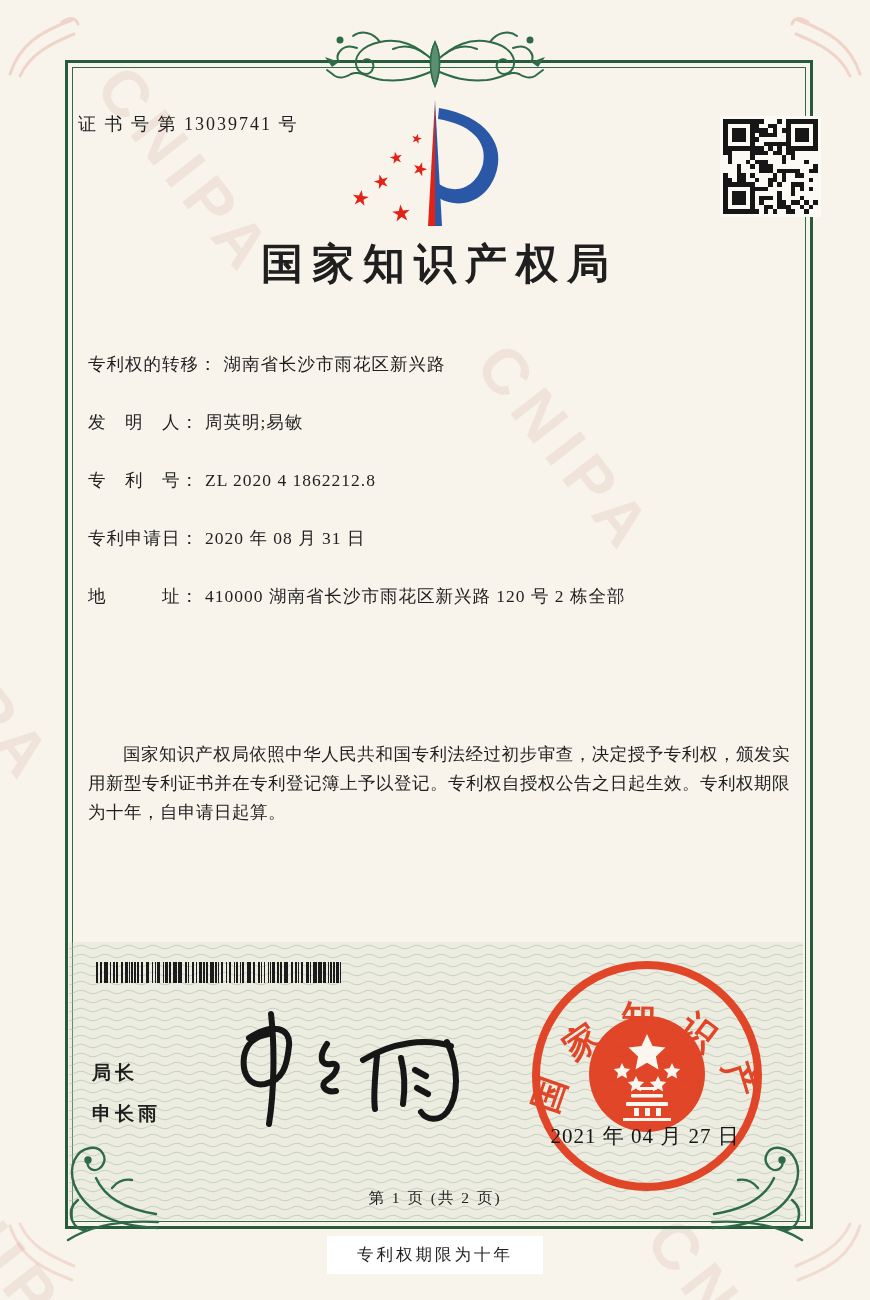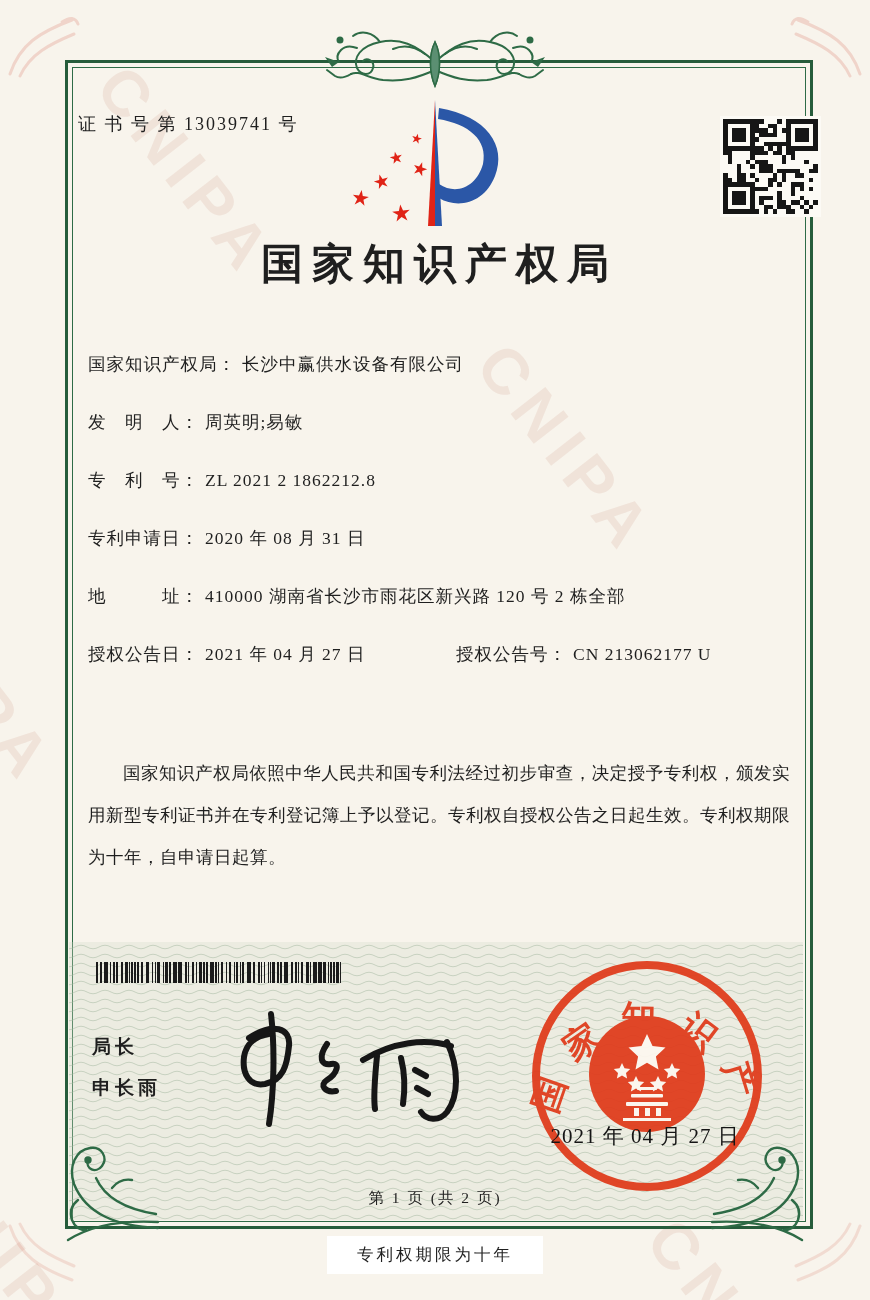--- a/index.html
+++ b/index.html
@@ -48,26 +48,26 @@
     position:absolute;left:0;top:236px;width:870px;text-align:center;
     font-size:42px;font-weight:bold;letter-spacing:9px;text-indent:9px;z-index:2;
   }
   .fields{position:absolute;left:88px;top:352px;width:700px;z-index:2;}
   .field-row{position:relative;height:18px;margin-bottom:40px;font-size:17.5px;white-space:nowrap;}
   .field-row .lbl{letter-spacing:1px;}
   .field-row .val{margin-left:6px;letter-spacing:1px;}
   .pair2{position:absolute;left:368px;top:0;}
   .body-text{position:absolute;left:88px;top:740px;width:702px;z-index:2;}
   .body-text p{
-    margin:12px 0 6px 0;font-size:17.5px;line-height:42px;
+    margin:0 0 6px 0;font-size:17.5px;line-height:29px;
     text-indent:2em;text-align:justify;letter-spacing:0.5px;
   }
   .barcode{position:absolute;left:96px;top:962px;height:21px;z-index:2;font-size:0;}
   .barcode i{display:inline-block;height:21px;background:#1b1b1b;vertical-align:top;}
-  .officials{position:absolute;left:92px;top:1034px;z-index:2;
+  .officials{position:absolute;left:92px;top:1060px;z-index:2;
     font-family:"Liberation Sans","DejaVu Sans",sans-serif;font-weight:600;font-size:19px;letter-spacing:4px;}
   .officials div{margin-bottom:15px;}
   .signature{position:absolute;left:225px;top:1008px;z-index:2;}
   .seal{position:absolute;left:527px;top:956px;width:240px;height:240px;z-index:3;opacity:.93;}
   .seal-date{
     position:absolute;left:535px;top:1122px;width:220px;text-align:center;
     font-size:21px;letter-spacing:1px;color:#151515;z-index:4;
   }
   .page-no{position:absolute;left:0;top:1188px;width:870px;text-align:center;font-size:15.5px;letter-spacing:2px;z-index:2;}
   .note-box{
@@ -628,39 +628,33 @@
     <div></div>
     <div class="on"></div>
     <div></div>
     <div></div>
   </div>
 
 <div class="title">国家知识产权局</div>
 
 <div class="fields">
   <div class="field-row">
-    <span class="lbl">国家知识产权局：</span><span class="val">长沙中赢供水设备有限公司</span>
+    <span class="lbl">专利权的转移：</span><span class="val">湖南省长沙市雨花区新兴路</span>
   </div>
   <div class="field-row">
     <span class="lbl">发　明　人：</span><span class="val">周英明;易敏</span>
   </div>
   <div class="field-row">
-    <span class="lbl">专　利　号：</span><span class="val">ZL 2021 2 1862212.8</span>
+    <span class="lbl">专　利　号：</span><span class="val">ZL 2020 4 1862212.8</span>
   </div>
   <div class="field-row">
     <span class="lbl">专利申请日：</span><span class="val">2020 年 08 月 31 日</span>
   </div>
   <div class="field-row">
     <span class="lbl">地　　　址：</span><span class="val">410000 湖南省长沙市雨花区新兴路 120 号 2 栋全部</span>
-  </div>
-  <div class="field-row">
-    <span class="lbl">授权公告日：</span><span class="val">2021 年 04 月 27 日</span>
-    <span class="pair2">
-      <span class="lbl">授权公告号：</span><span class="val">CN 213062177 U</span>
-    </span>
   </div>
 </div>
 
 <div class="body-text">
   <p>国家知识产权局依照中华人民共和国专利法经过初步审查，决定授予专利权，颁发实用新型专利证书并在专利登记簿上予以登记。专利权自授权公告之日起生效。专利权期限为十年，自申请日起算。</p>
 </div>
 
 <div class="barcode"><i style="width: 2px; margin-right: 2px;"></i><i style="width: 2px; margin-right: 2px;"></i><i style="width: 4px; margin-right: 2px;"></i><i style="width: 1px; margin-right: 2px;"></i><i style="width: 2px; margin-right: 1px;"></i><i style="width: 2px; margin-right: 3px;"></i><i style="width: 2px; margin-right: 2px;"></i><i style="width: 3px; margin-right: 1px;"></i><i style="width: 1px; margin-right: 1px;"></i><i style="width: 2px; margin-right: 1px;"></i><i style="width: 2px; margin-right: 1px;"></i><i style="width: 2px; margin-right: 2px;"></i><i style="width: 2px; margin-right: 3px;"></i><i style="width: 3px; margin-right: 3px;"></i><i style="width: 1px; margin-right: 2px;"></i><i style="width: 1px; margin-right: 1px;"></i><i style="width: 3px; margin-right: 3px;"></i><i style="width: 1px; margin-right: 1px;"></i><i style="width: 3px; margin-right: 1px;"></i><i style="width: 2px; margin-right: 2px;"></i><i style="width: 4px; margin-right: 1px;"></i><i style="width: 4px; margin-right: 3px;"></i><i style="width: 2px; margin-right: 1px;"></i><i style="width: 1px; margin-right: 3px;"></i><i style="width: 2px; margin-right: 2px;"></i><i style="width: 1px; margin-right: 2px;"></i><i style="width: 3px; margin-right: 1px;"></i><i style="width: 2px; margin-right: 1px;"></i><i style="width: 2px; margin-right: 2px;"></i><i style="width: 4px; margin-right: 1px;"></i><i style="width: 2px; margin-right: 1px;"></i><i style="width: 1px; margin-right: 2px;"></i><i style="width: 2px; margin-right: 3px;"></i><i style="width: 1px; margin-right: 2px;"></i><i style="width: 2px; margin-right: 3px;"></i><i style="width: 1px; margin-right: 1px;"></i><i style="width: 2px; margin-right: 2px;"></i><i style="width: 1px; margin-right: 1px;"></i><i style="width: 2px; margin-right: 3px;"></i><i style="width: 4px; margin-right: 2px;"></i><i style="width: 2px; margin-right: 3px;"></i><i style="width: 2px; margin-right: 1px;"></i><i style="width: 1px; margin-right: 2px;"></i><i style="width: 1px; margin-right: 3px;"></i><i style="width: 1px; margin-right: 1px;"></i><i style="width: 1px; margin-right: 1px;"></i><i style="width: 3px; margin-right: 2px;"></i><i style="width: 2px; margin-right: 1px;"></i><i style="width: 2px; margin-right: 2px;"></i><i style="width: 4px; margin-right: 3px;"></i><i style="width: 2px; margin-right: 2px;"></i><i style="width: 2px; margin-right: 1px;"></i><i style="width: 1px; margin-right: 2px;"></i><i style="width: 2px; margin-right: 3px;"></i><i style="width: 3px; margin-right: 1px;"></i><i style="width: 1px; margin-right: 2px;"></i><i style="width: 4px; margin-right: 1px;"></i><i style="width: 4px; margin-right: 1px;"></i><i style="width: 3px; margin-right: 2px;"></i><i style="width: 1px; margin-right: 1px;"></i><i style="width: 2px; margin-right: 1px;"></i><i style="width: 2px; margin-right: 1px;"></i><i style="width: 3px; margin-right: 1px;"></i><i style="width: 1px; margin-right: 2px;"></i></div>
 
 <div class="officials">

